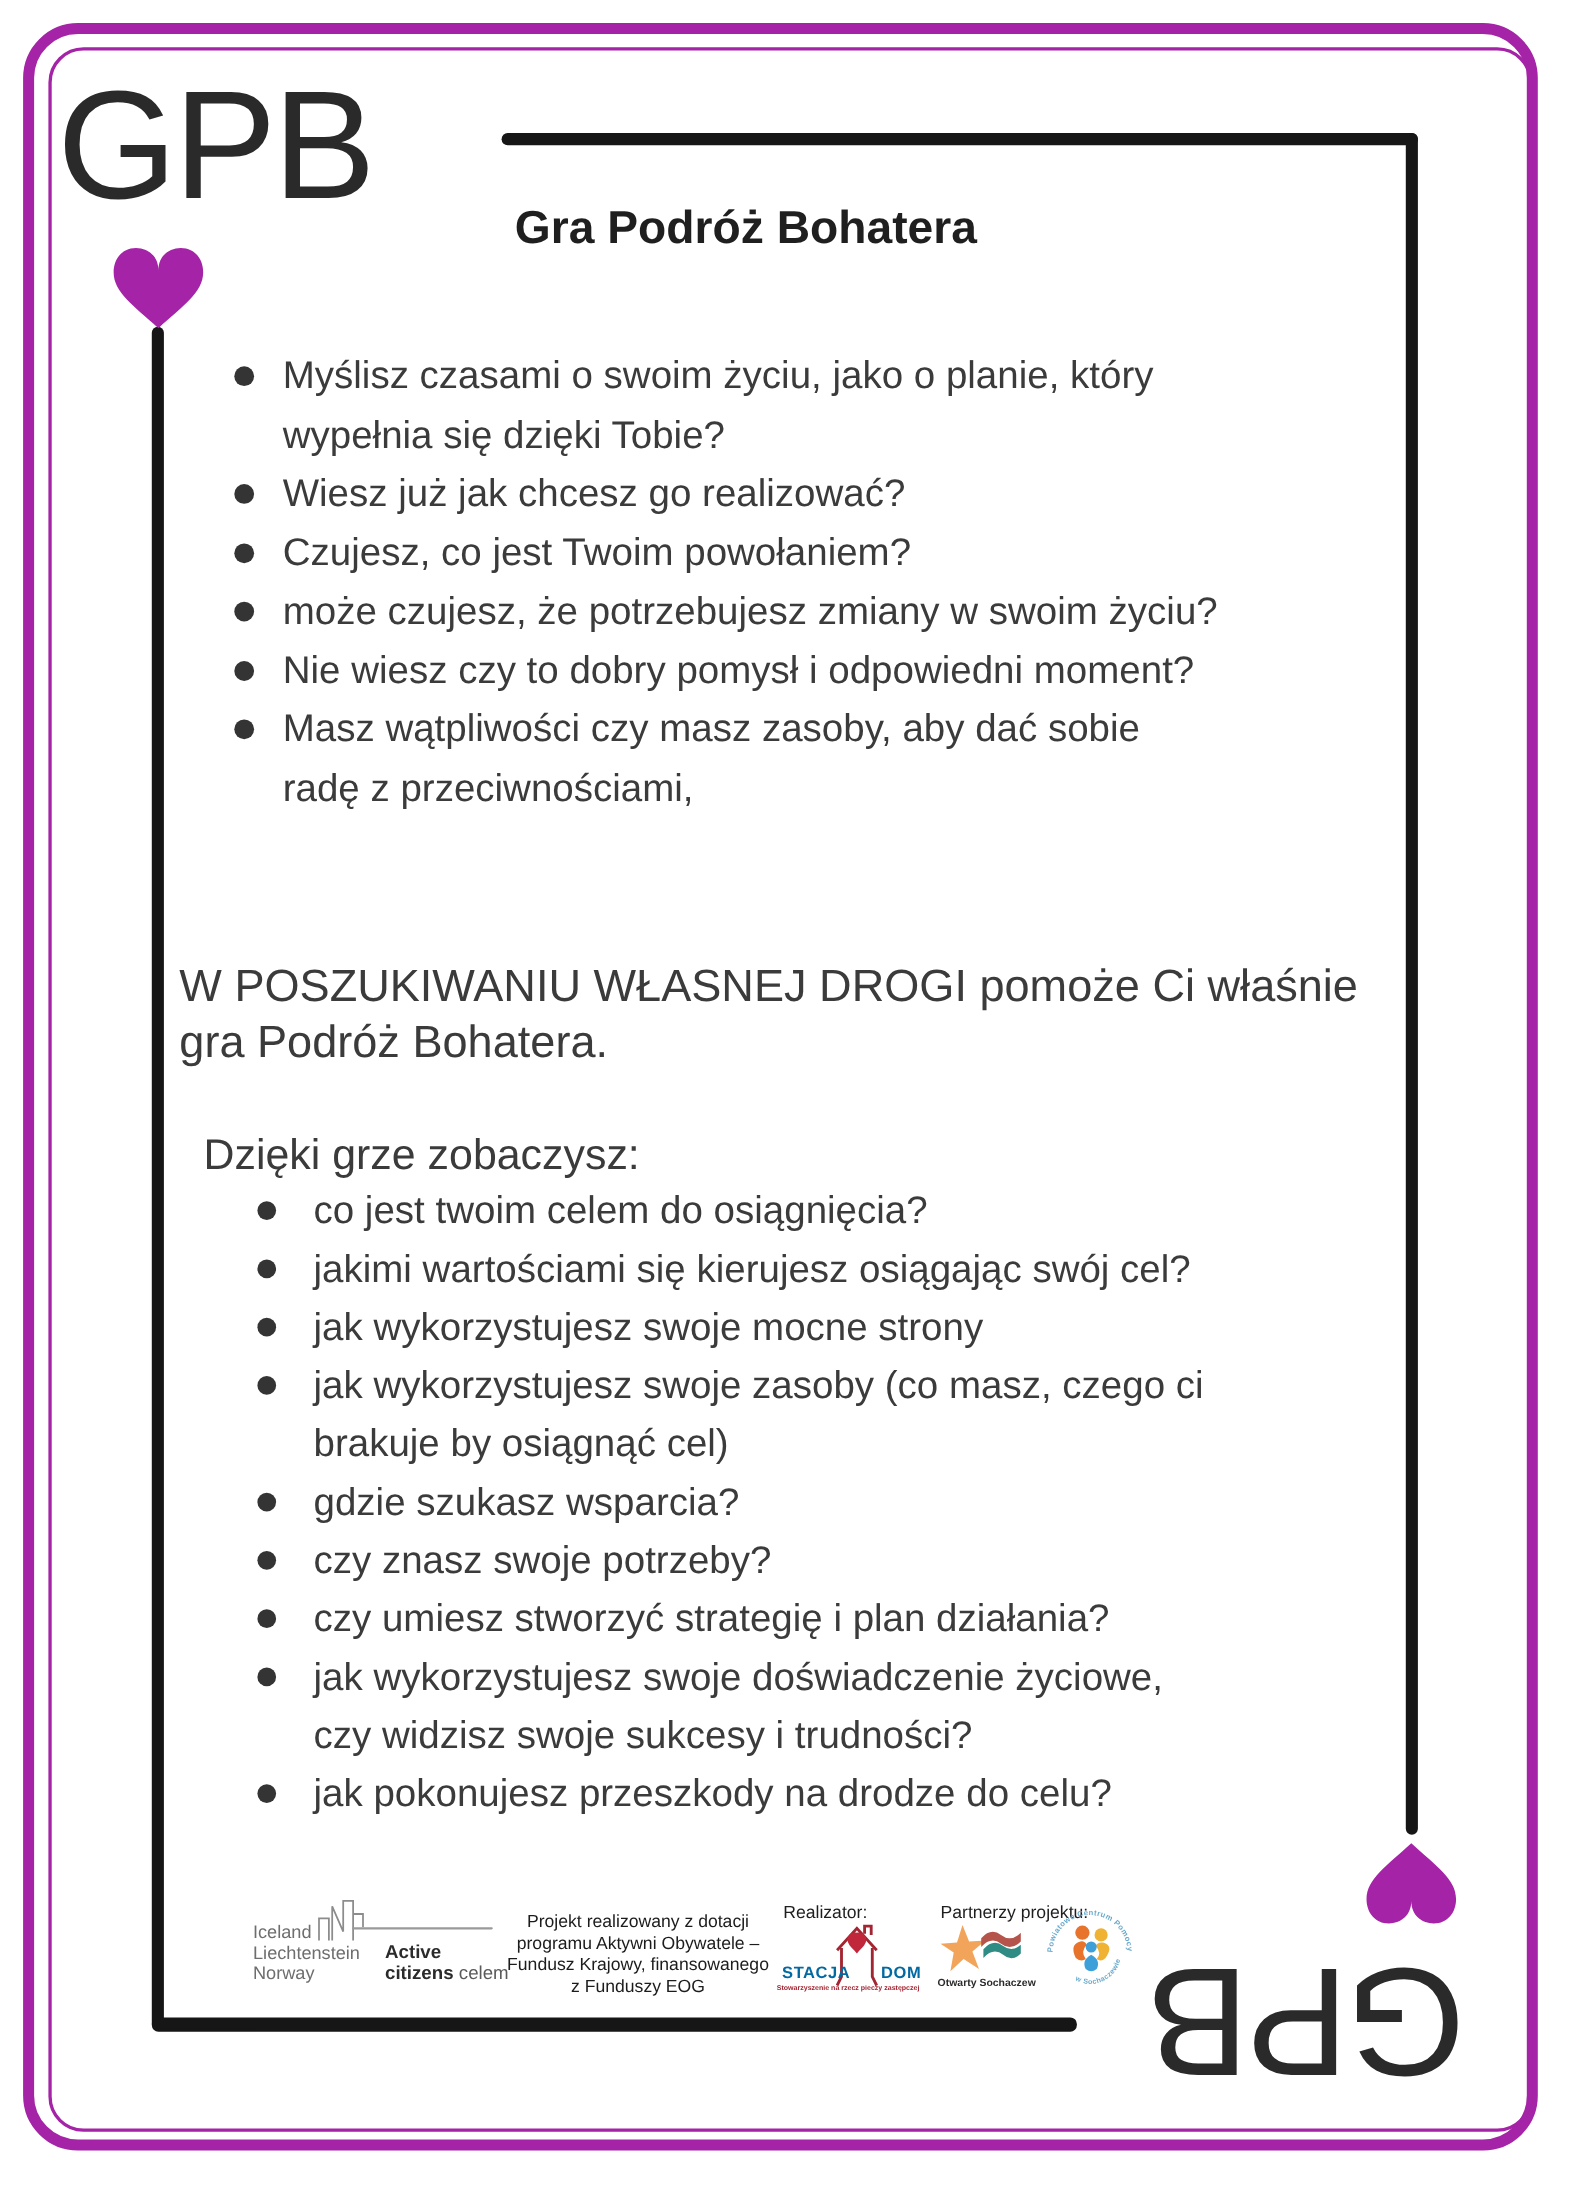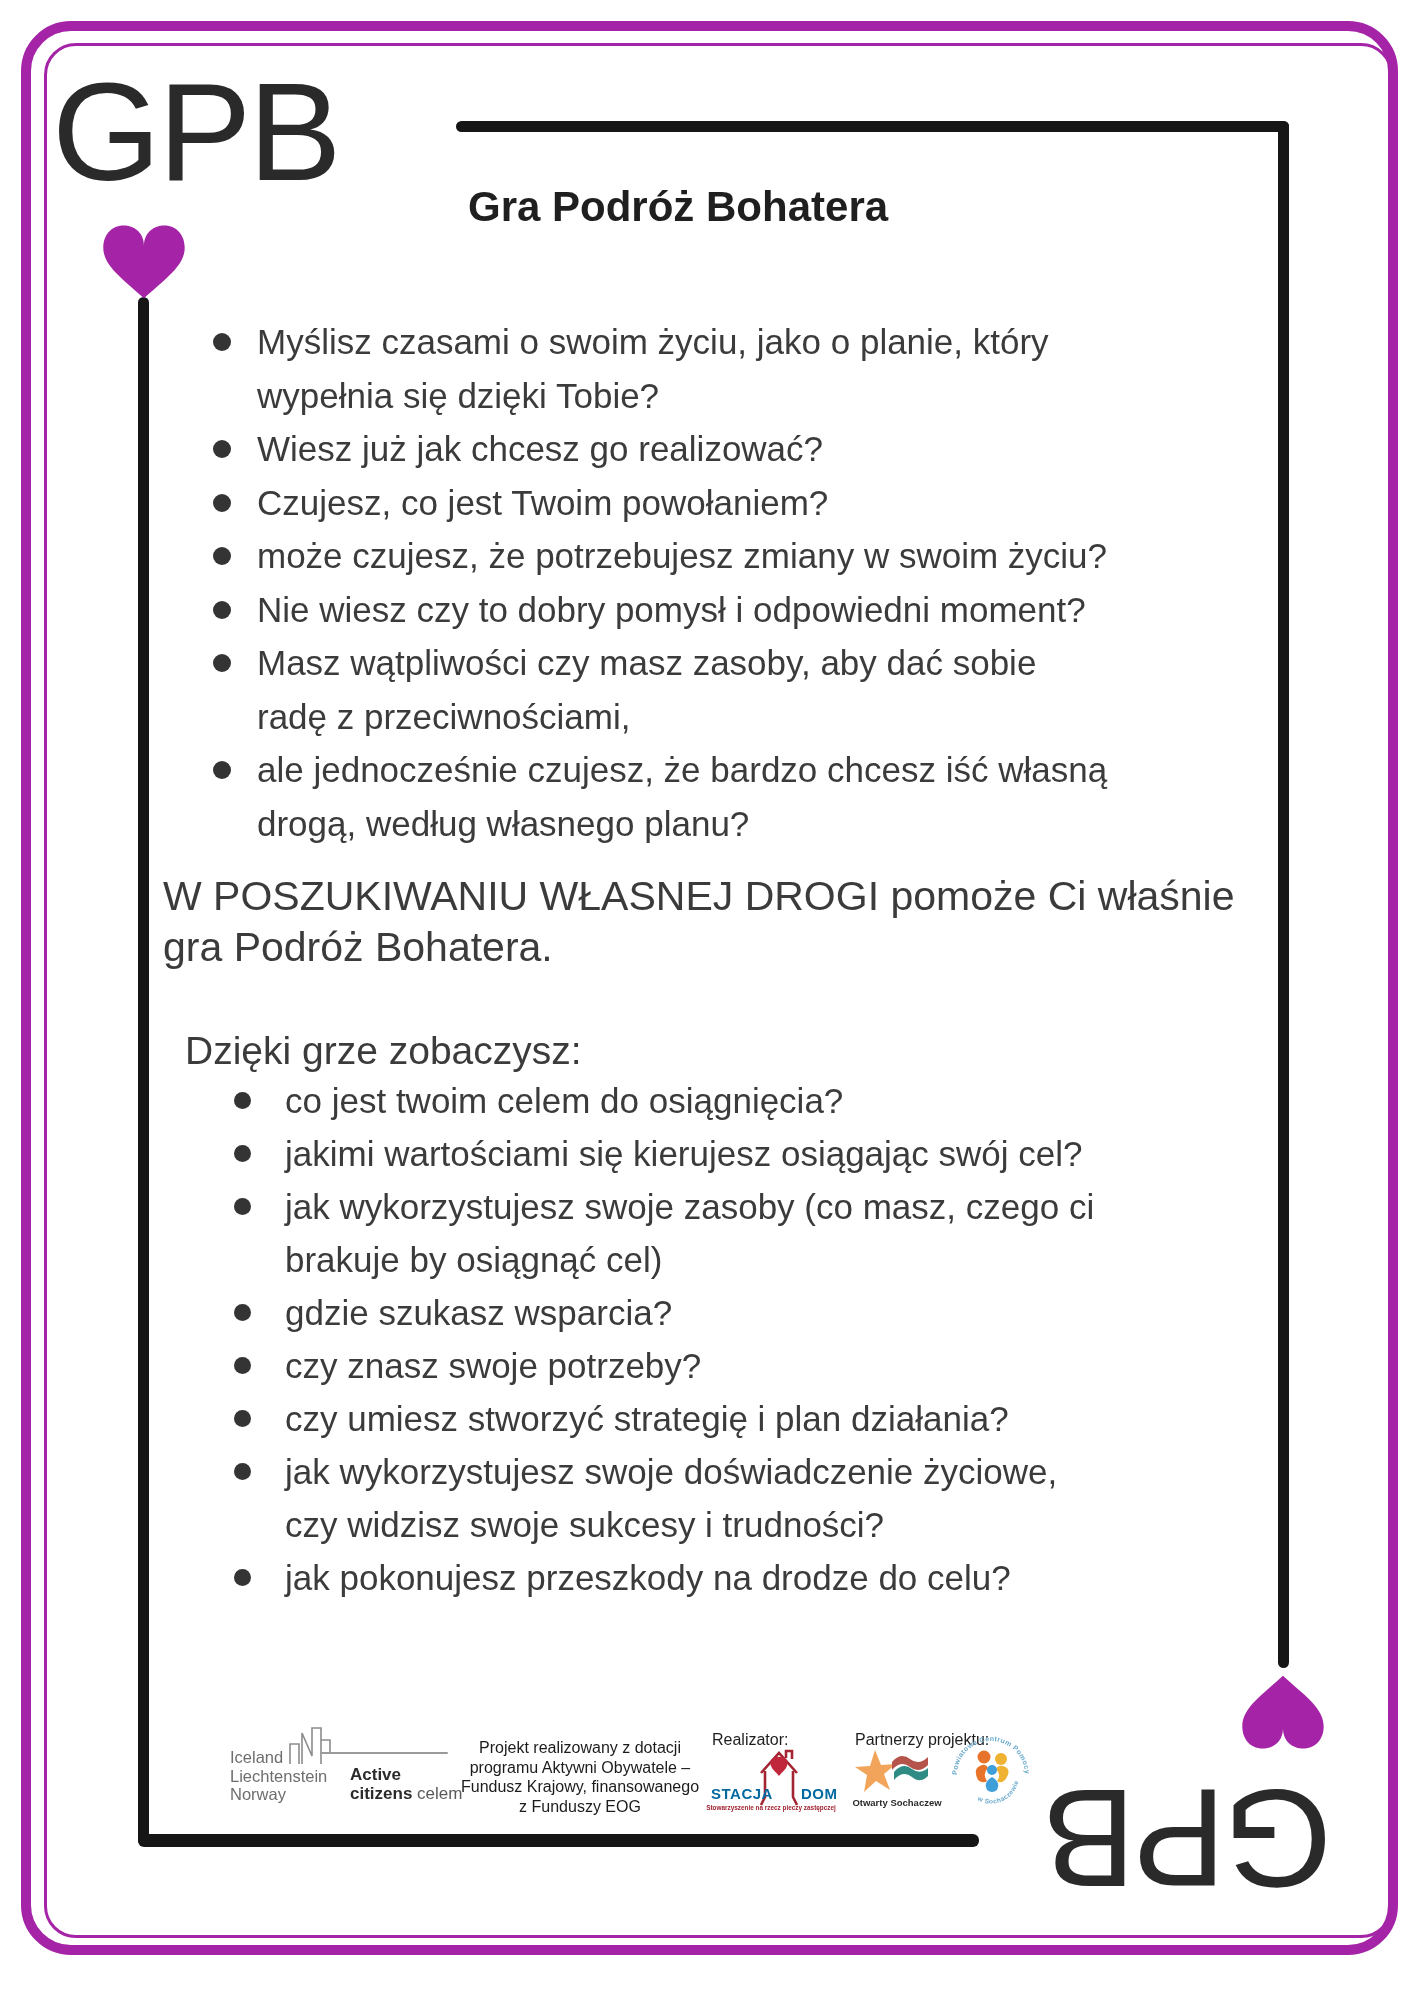--- a/index.html
+++ b/index.html
@@ -119,31 +119,30 @@
 
 <ul class="abs card-list" id="intro-list">
     <li>Myślisz czasami o swoim życiu, jako o planie, który
 wypełnia się dzięki Tobie?</li>
     <li>Wiesz już jak chcesz go realizować?</li>
     <li>Czujesz, co jest Twoim powołaniem?</li>
     <li>może czujesz, że potrzebujesz zmiany w swoim życiu?</li>
     <li>Nie wiesz czy to dobry pomysł i odpowiedni moment?</li>
     <li>Masz wątpliwości czy masz zasoby, aby dać sobie
 radę z przeciwnościami,</li>
-    <li>ale jednocześnie czujesz, że bardzo chcesz iść własną
-drogą, według własnego planu?</li>
   </ul>
 
 <div class="abs paragraph preline">W POSZUKIWANIU WŁASNEJ DROGI pomoże Ci właśnie
 gra Podróż Bohatera.</div>
 
 <div class="abs benefits-heading">Dzięki grze zobaczysz:</div>
 <ul class="abs card-list" id="benefits-list">
     <li>co jest twoim celem do osiągnięcia?</li>
     <li>jakimi wartościami się kierujesz osiągając swój cel?</li>
+    <li>jak wykorzystujesz swoje mocne strony</li>
     <li>jak wykorzystujesz swoje zasoby (co masz, czego ci
 brakuje by osiągnąć cel)</li>
     <li>gdzie szukasz wsparcia?</li>
     <li>czy znasz swoje potrzeby?</li>
     <li>czy umiesz stworzyć strategię i plan działania?</li>
     <li>jak wykorzystujesz swoje doświadczenie życiowe,
 czy widzisz swoje sukcesy i trudności?</li>
     <li>jak pokonujesz przeszkody na drodze do celu?</li>
   </ul>
 

